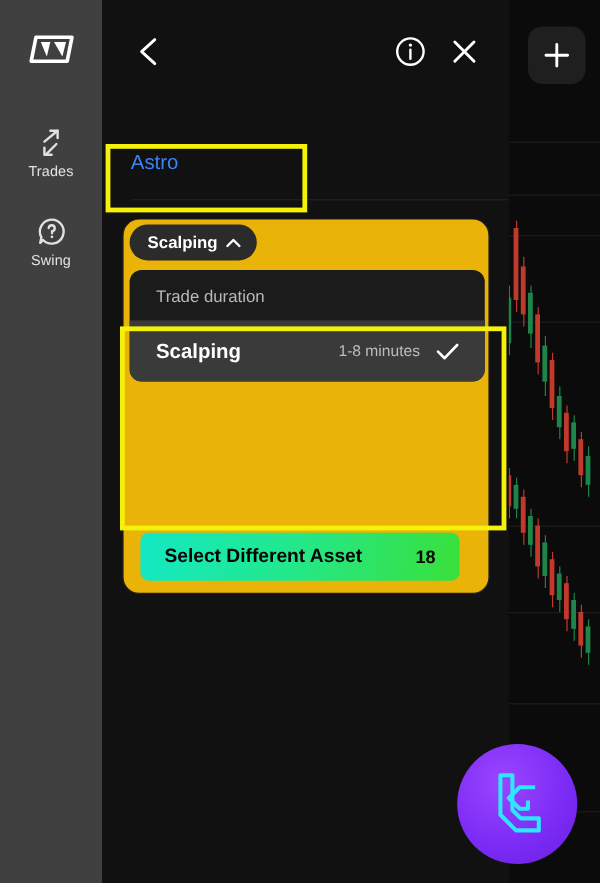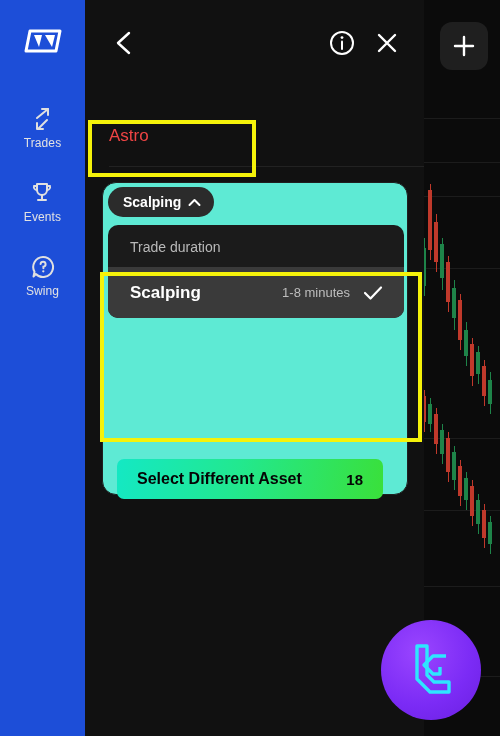--- a/index.html
+++ b/index.html
@@ -26,21 +26,21 @@
   #plus-btn {
     position:absolute; top:22px; right:12px;
     width:48px; height:48px; border-radius:12px;
     background:#1f1f1f; display:flex; align-items:center; justify-content:center;
     z-index:6;
   }
 
   
   #sidebar {
     position:absolute; left:0; top:0; width:85px; height:736px;
-    background:#1d4ed8; z-index:5;
+    background:#404040; z-index:5;
   }
   .side-item {
     display:flex; flex-direction:column; align-items:center; gap:2px;
     color:#d8d8d8;
   }
   .side-label { font-size:12px; color:#e2e2e2; letter-spacing:.1px; }
   #brand-logo { position:absolute; left:0; right:0; top:28px; display:flex; justify-content:center; }
   #nav-list { position:absolute; left:0; right:0; top:104px; display:flex;
               flex-direction:column; align-items:center; gap:28px; }
 
@@ -59,33 +59,33 @@
     position:absolute; left:24px; top:74px;
     font-size:30px; font-weight:bold; color:#ffffff; letter-spacing:-.3px;
   }
 
   
   #tabs {
     position:absolute; left:24px; top:126px; display:flex; gap:28px; align-items:flex-end;
   }
   .tab { font-size:17px; padding-bottom:9px; position:relative; }
   .tab.active { color:#ffffff; font-weight:600; }
-  .tab.inactive { color:#ef4444; }
+  .tab.inactive { color:#3b82f6; }
   .tab.active::after {
     content:""; position:absolute; left:0; right:0; bottom:0;
     height:3px; background:#ffffff; border-radius:2px;
   }
   #tab-divider {
     position:absolute; left:24px; right:0; top:166px; height:1px; background:#222222;
   }
 
   
   #content-card {
     position:absolute; left:17px; top:182px; width:306px; height:313px;
-    background:#5eead4; border:1px solid #1f1f1f; border-radius:14px;
+    background:#eab308; border:1px solid #1f1f1f; border-radius:14px;
   }
   #chip {
     position:absolute; left:5px; top:4px;
     display:flex; align-items:center; gap:7px;
     background:#2b2b2b; color:#ffffff; font-size:14px; font-weight:600;
     border-radius:16px; padding:7px 13px 7px 15px;
   }
 
   #dropdown {
     position:absolute; left:5px; top:42px; width:296px;
@@ -97,21 +97,21 @@
   .dd-row {
     display:flex; align-items:center; justify-content:flex-end;
     height:51px; padding:0 20px 0 22px; background:#1e1e1e; position:relative;
   }
   .dd-row.selected { background:#3a3a3a; }
   .dd-name { position:absolute; left:22px; font-size:17px; font-weight:bold; color:#ffffff; }
   .dd-meta { font-size:13px; color:#bdbdbd; }
   .dd-check { width:22px; margin-left:12px; display:flex; justify-content:center; }
 
   #cta-btn {
-    position:absolute; left:14px; top:276px; width:266px; height:40px;
+    position:absolute; left:14px; top:261px; width:266px; height:40px;
     border-radius:7px;
     background:linear-gradient(100deg,#14e8c4 0%,#22e88f 45%,#3ae03a 100%);
     display:flex; align-items:center; justify-content:space-between;
     padding:0 20px 0 20px;
   }
   #cta-label { font-size:16px; font-weight:bold; color:#050505; }
   #cta-count { font-size:15px; font-weight:bold; color:#050505; }
 
   
   .hl { position:absolute; border:4px solid #f5f20a; z-index:20; pointer-events:none; }
@@ -212,29 +212,20 @@
       <svg width="30" height="30" viewBox="0 0 30 30">
         <path d="M10 14 L21 5" stroke="#e0e0e0" stroke-width="2" stroke-linecap="round"></path>
         <path d="M15 5 H21 V11" stroke="#e0e0e0" stroke-width="2" stroke-linecap="round" stroke-linejoin="round" fill="none"></path>
         <path d="M20 16 L11 25" stroke="#e0e0e0" stroke-width="2" stroke-linecap="round"></path>
         <path d="M16 25 H10 V19" stroke="#e0e0e0" stroke-width="2" stroke-linecap="round" stroke-linejoin="round" fill="none"></path>
       </svg>
       <span class="side-label">Trades</span>
     </div>
 
 
-    <div class="side-item">
-      <svg width="30" height="30" viewBox="0 0 30 30">
-        <path d="M10 6 H20 V12 a5 5 0 0 1 -10 0 Z" fill="none" stroke="#e0e0e0" stroke-width="2" stroke-linejoin="round"></path>
-        <path d="M10 8 H7 a3 3 0 0 0 3 4" fill="none" stroke="#e0e0e0" stroke-width="1.8"></path>
-        <path d="M20 8 H23 a3 3 0 0 1 -3 4" fill="none" stroke="#e0e0e0" stroke-width="1.8"></path>
-        <path d="M15 17 V21 M11 22 H19" stroke="#e0e0e0" stroke-width="2" stroke-linecap="round"></path>
-      </svg>
-      <span class="side-label">Events</span>
-    </div>
 
     <div class="side-item">
       <svg width="30" height="30" viewBox="0 0 30 30">
         <path d="M15 5 a10 10 0 1 1 -7.1 17 L5.5 24.5 L6.5 19.8 A10 10 0 0 1 15 5 Z" fill="none" stroke="#e0e0e0" stroke-width="2" stroke-linejoin="round"></path>
         <path d="M12.6 12 a2.5 2.5 0 1 1 2.8 2.7 v1.6" fill="none" stroke="#e0e0e0" stroke-width="2" stroke-linecap="round"></path>
         <circle cx="15.3" cy="19.3" r="1.15" fill="#e0e0e0"></circle>
       </svg>
       <span class="side-label">Swing</span>
     </div>
 

